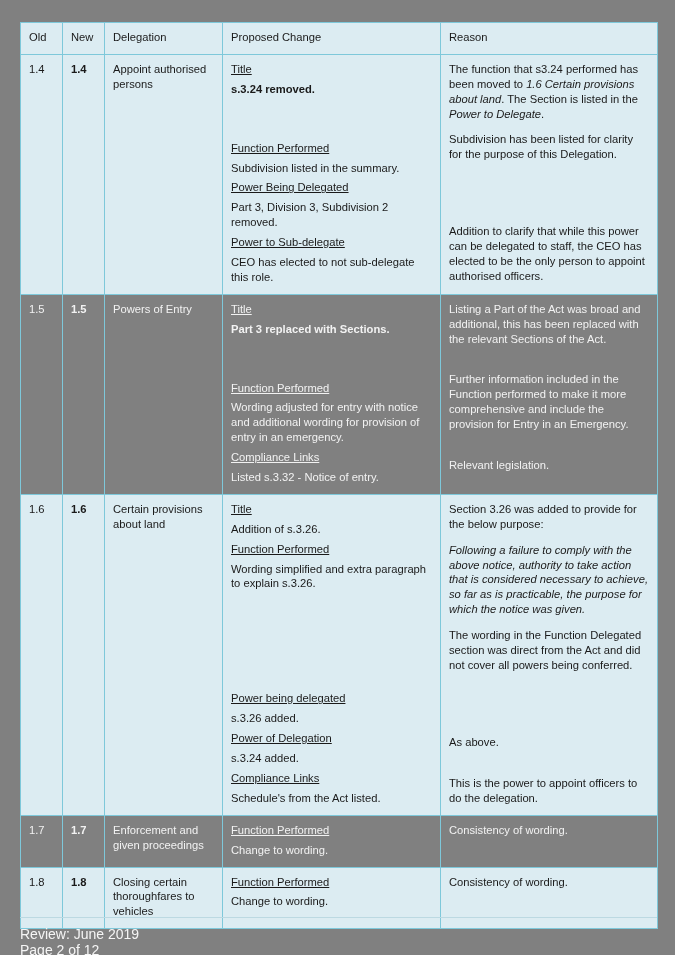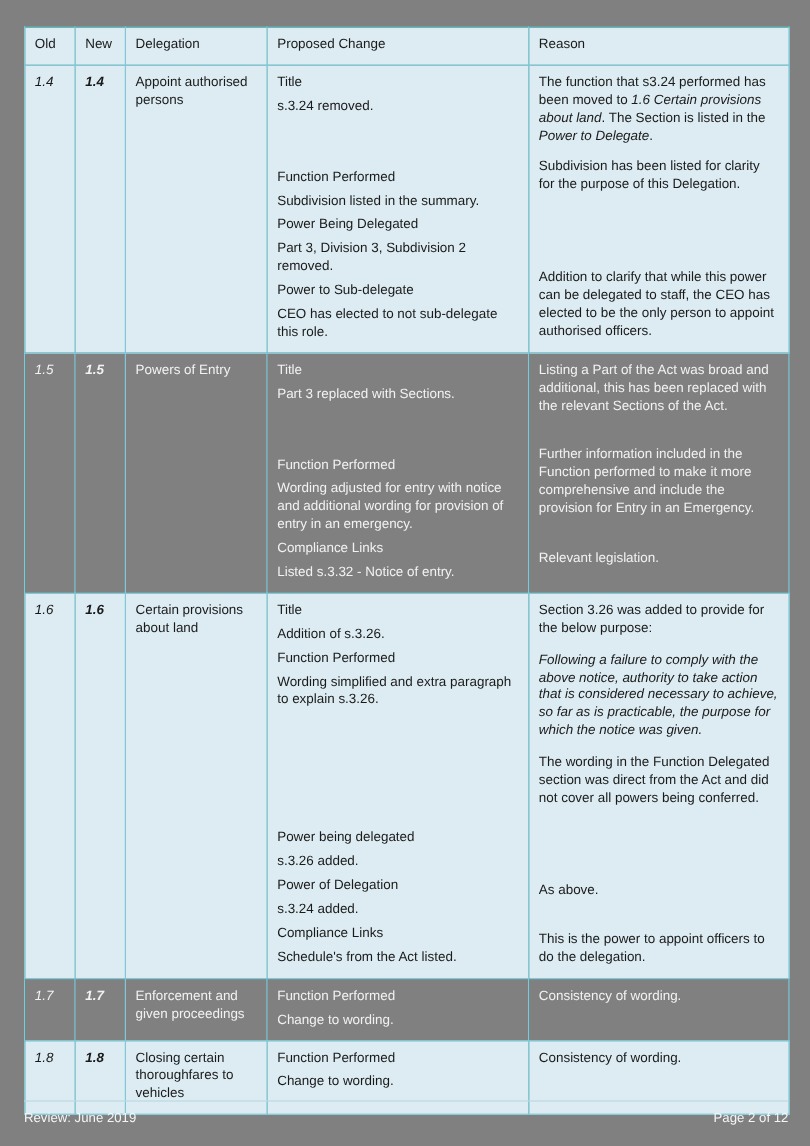--- a/index.html
+++ b/index.html
@@ -55,54 +55,56 @@
   col.c-chg { width: 218px; }
   col.c-rsn { width: 217px; }
 
   tr.row-highlight td {
     background: #808080;
     color: #f2f2f2;
     margin-left: 48px;
   }
   tr.row-highlight td .sub-head { color: #f2f2f2; }
 
-  .cell-num { font-size: 11.2px; font-style: italic; }
+  .cell-num { font-size: 11.2px; }
   .cell-num.bold { font-weight: bold; }
 
   .sub-head {
+    text-decoration: underline;
     margin: 0 0 5px 0;
     font-size: 11.2px;
     color: #1a1a1a;
   }
   .para {
     margin: 0 0 11px 0;
   }
   .para.tight { margin-bottom: 5px; }
   .para.last { margin-bottom: 0; }
   .para.gap-lg { margin-bottom: 26px; }
-  .para.gap-xl { margin-bottom: 44px; }
+  .para.gap-xl { margin-bottom: 44px; font-weight: bold; }
   .para.gap-xxl { margin-bottom: 62px; }
   .para.gap-huge { margin-bottom: 100px; }
   .ital { font-style: italic; }
   .blk-ital { font-style: italic; margin: 0 0 11px 0; }
 
   .footer {
     position: absolute;
     left: 20px;
     right: 18px;
     bottom: 0;
     height: 38px;
     border-top: 1px solid #bcd9e2;
     color: #f5f5f5;
-    font-size: 11px;
+    font-size: 14px;
     display: flex;
     justify-content: space-between;
     align-items: flex-start;
     padding-top: 8px;
     box-sizing: border-box;
+    flex-direction: column;
   }
 </style>
 </head>
 <body>
 
 <div class="page">
 
   <table class="delegation-table">
     <colgroup>
       <col class="c-old">

